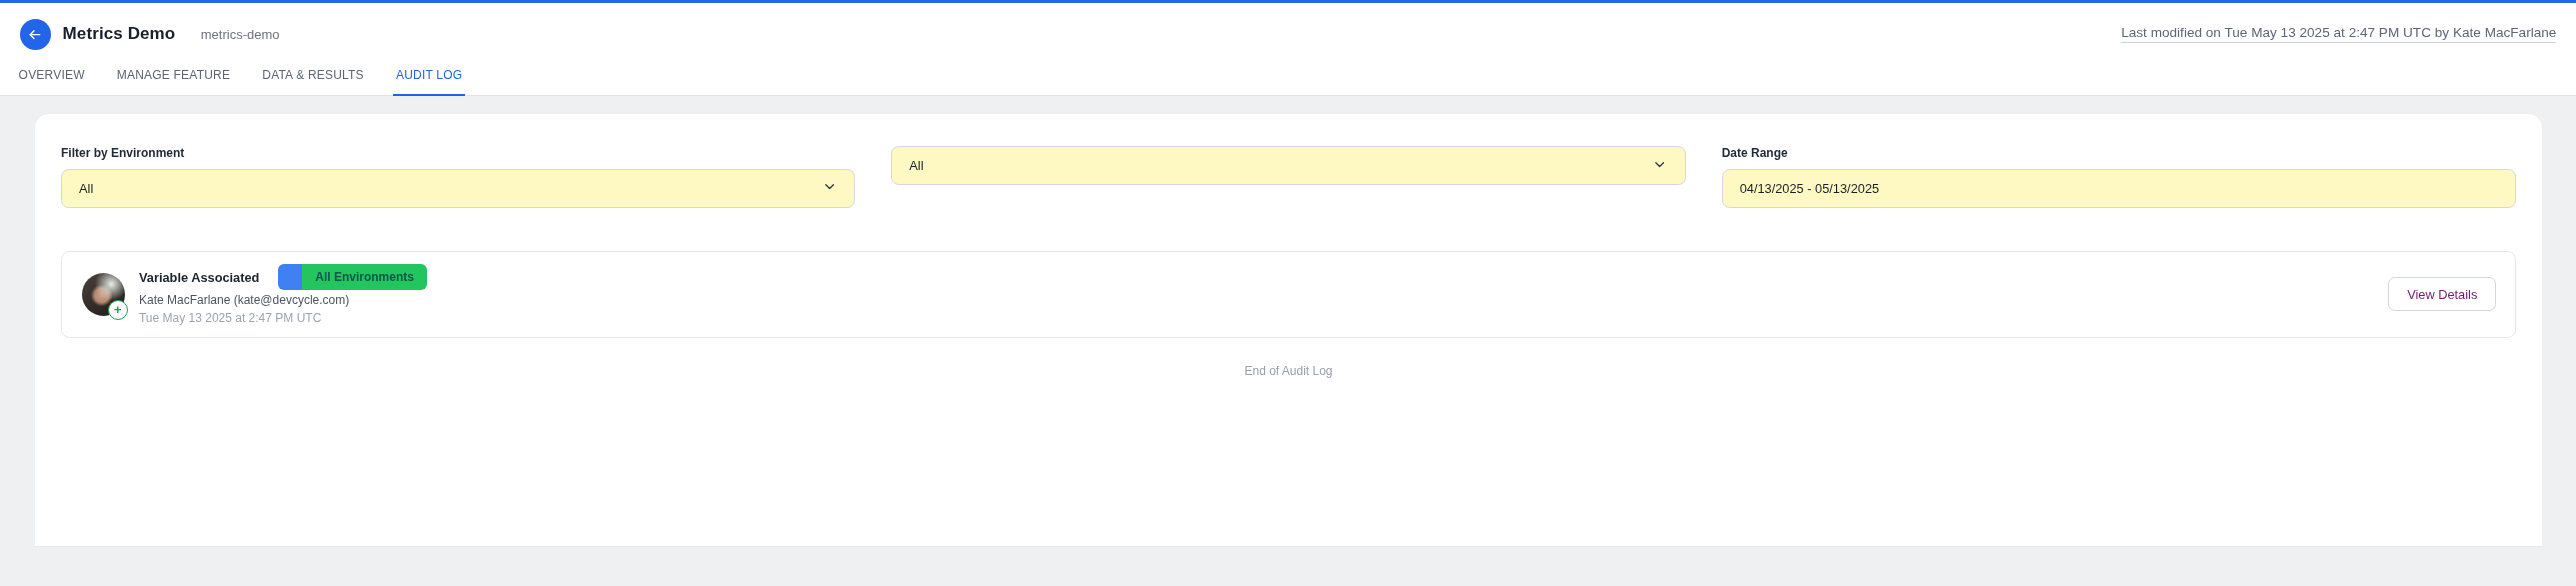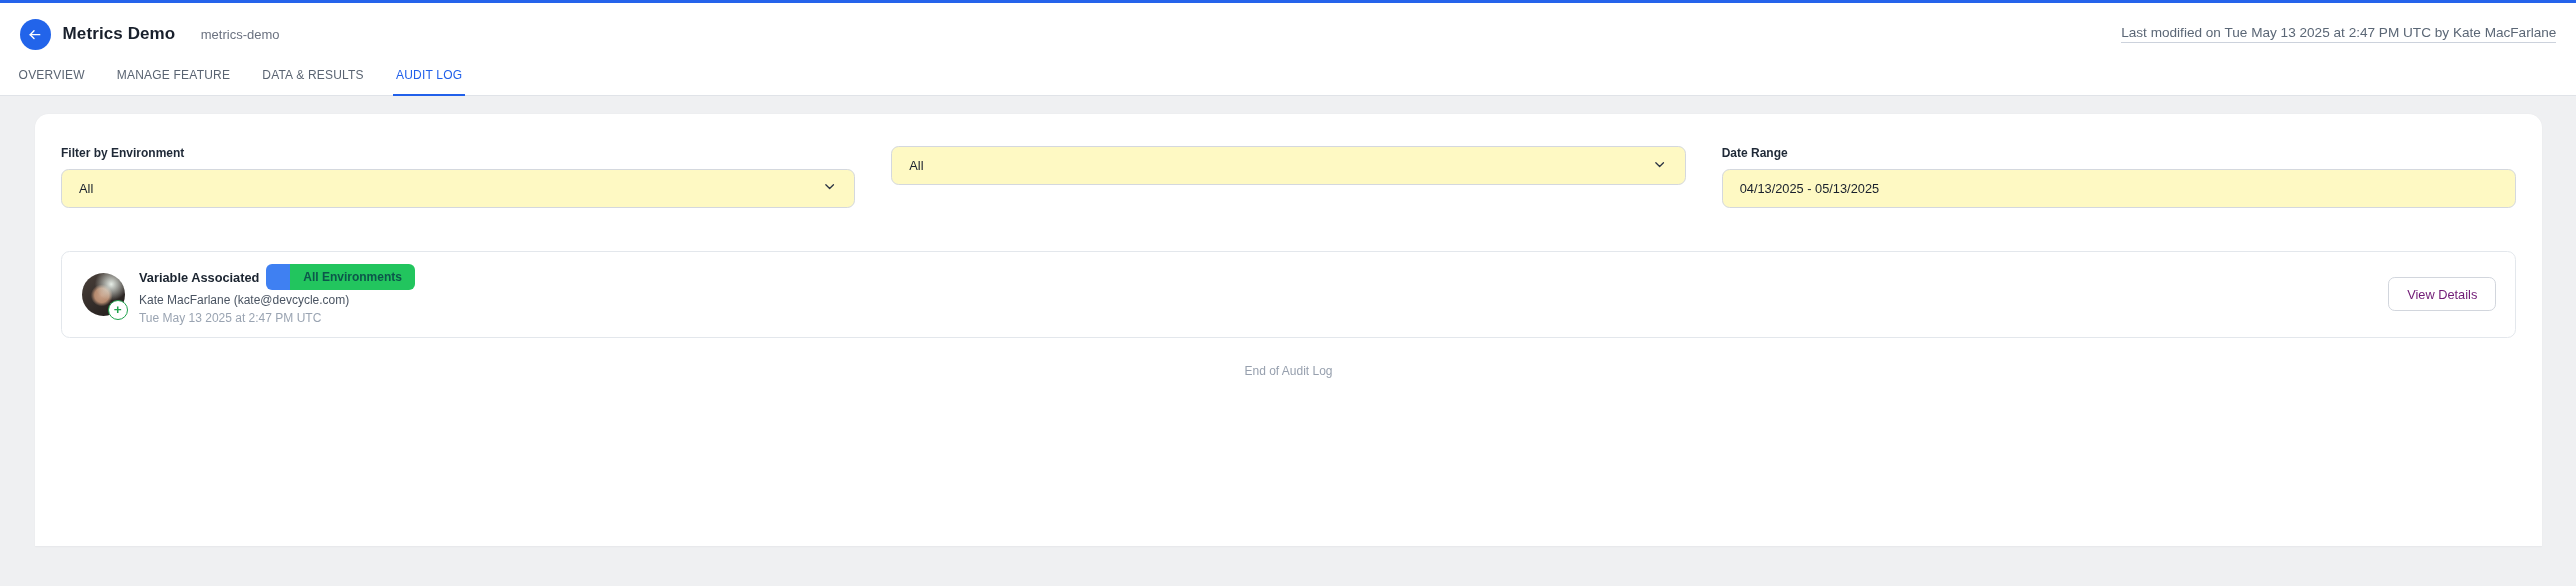--- a/index.html
+++ b/index.html
@@ -121,21 +121,21 @@
   }
   .plus-badge {
     position: absolute; right: -2.6px; bottom: -4.3px;
     width: 20.4px; height: 20.4px; border-radius: 50%;
     background: #ffffff; border: 1.7px solid #1fa24c;
     color: #1fa24c; font-size: 13.6px; font-weight: 700;
     display: flex; align-items: center; justify-content: center;
     line-height: 1;
   }
   .entry-info { display: flex; flex-direction: column; gap: 3.4px; }
-  .entry-line1 { display: flex; align-items: center; gap: 7px; }
+  .entry-line1 { display: flex; align-items: center; gap: 19px; }
   .entry-action { font-size: 12.8px; font-weight: 700; color: #1b2430; }
   .env-badge {
     display: flex; align-items: stretch;
     height: 25.5px; border-radius: 6px; overflow: hidden;
   }
   .env-badge .badge-blue { width: 24px; background: #3f80f2; }
   .env-badge .badge-text {
     background: #22c55e; color: #0c564a;
     font-size: 12px; font-weight: 600;
     display: flex; align-items: center;

